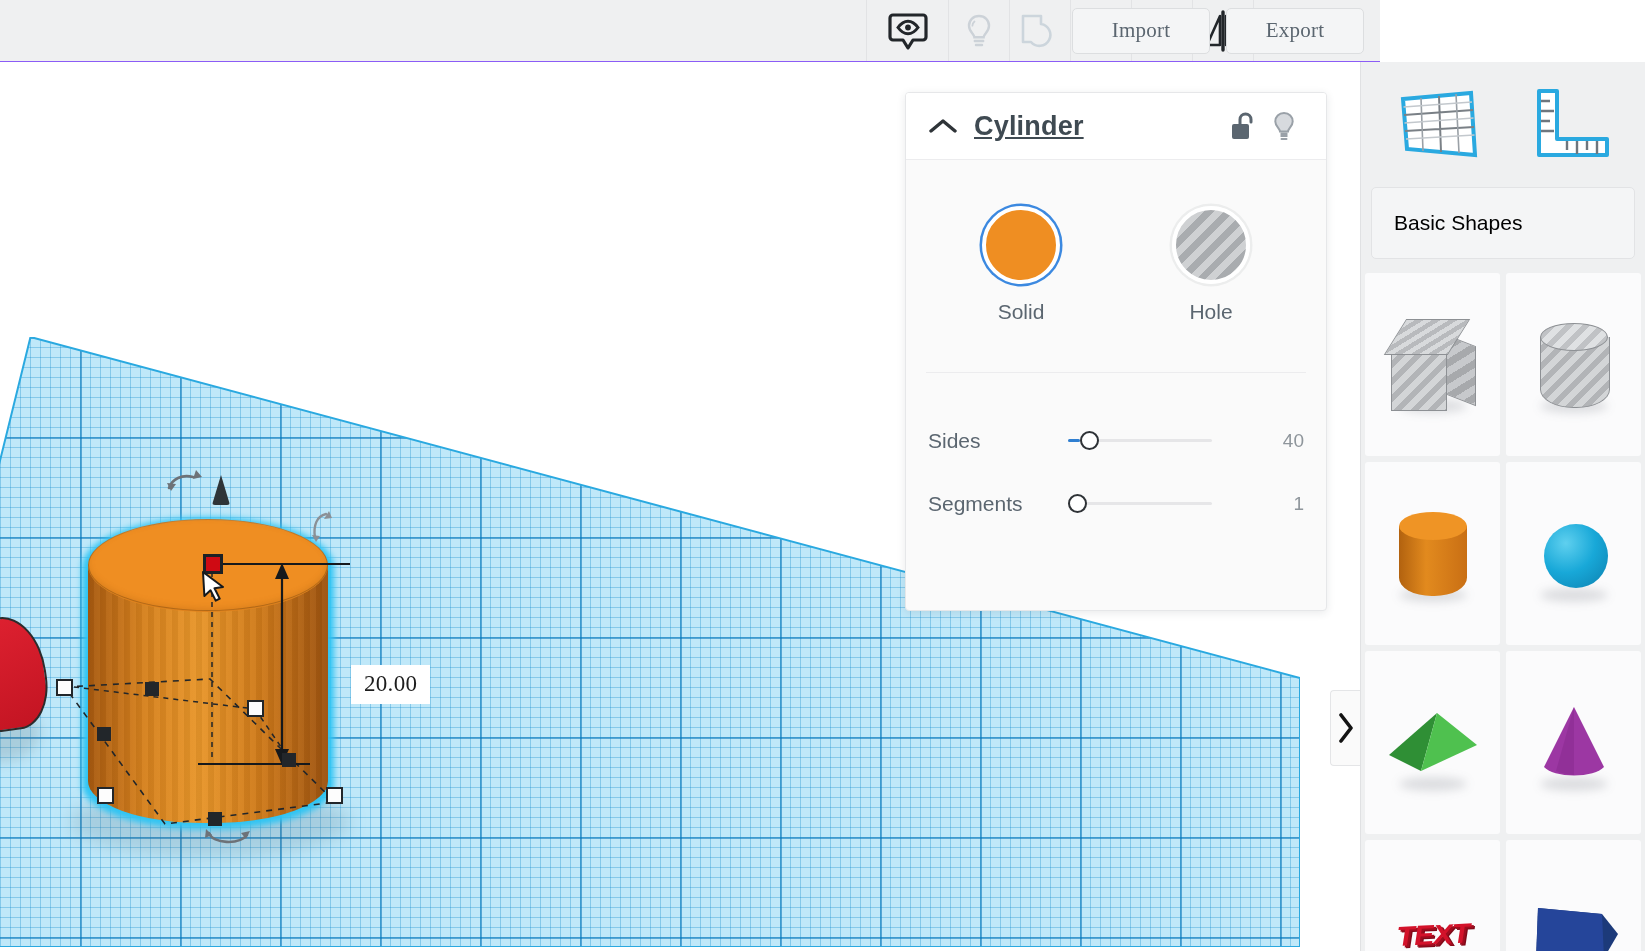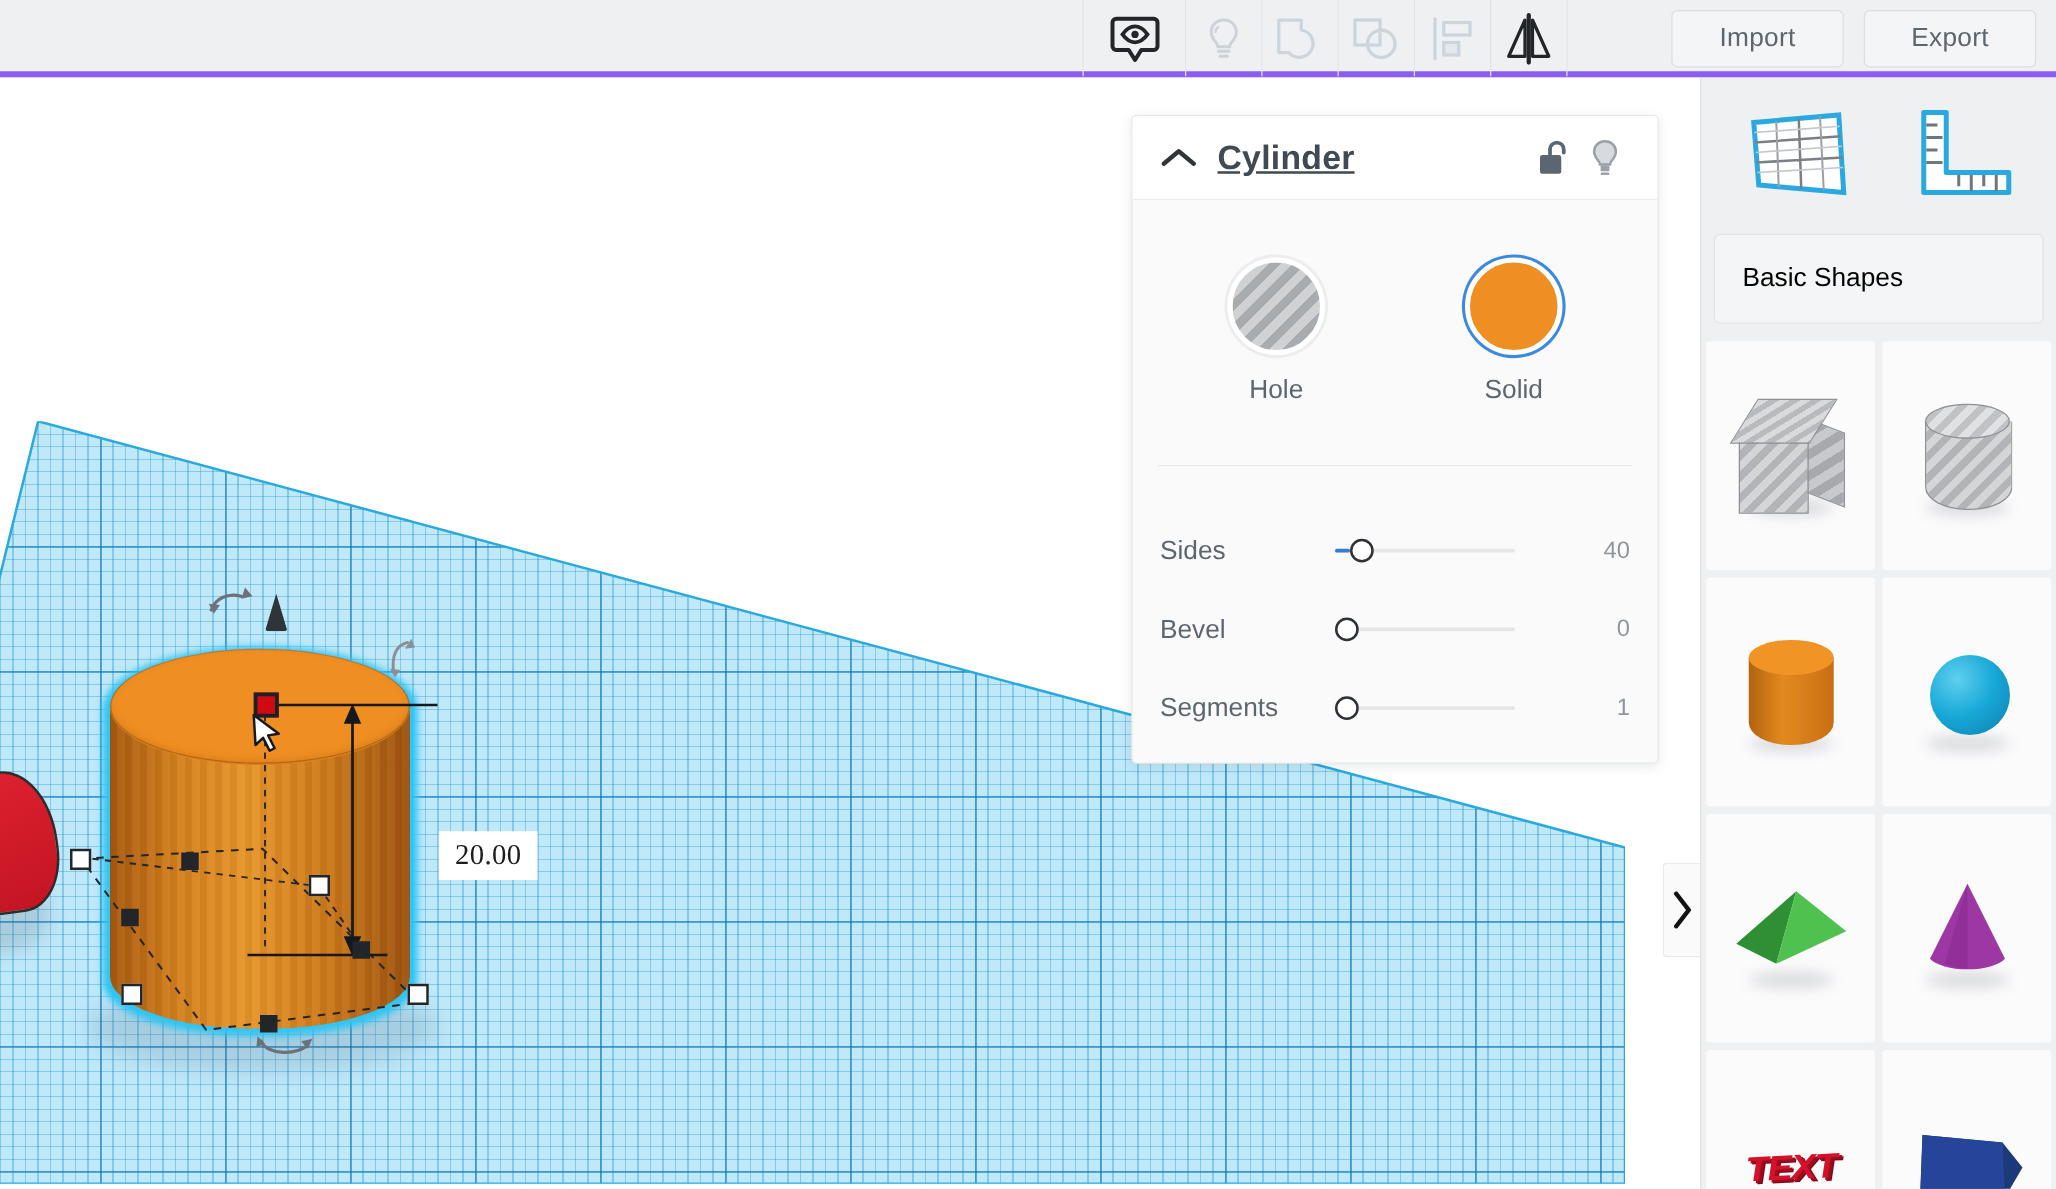--- a/index.html
+++ b/index.html
@@ -6,23 +6,24 @@
   body{
     width:1645px;height:951px;overflow:hidden;
     font-family:"Liberation Sans", sans-serif;
     background:#ffffff;
     -webkit-font-smoothing:antialiased;
   }
   .app{position:relative;width:1645px;height:951px;overflow:hidden;}
 
   
   .topbar{
-    position:absolute;left:0;top:0;width:1645px;height:62px;
-    background:#eff0f1;border-bottom:5px solid #8b5cf6;
+    position:absolute;left:0;top:0;width:1380px;height:62px;
+    background:#eff0f1;border-bottom:1px solid #8b5cf6;
     box-sizing:border-box;
+    font-family:Liberation Serif, serif;
   }
   .tb-tools{
     position:absolute;left:866px;top:0;height:61px;display:flex;align-items:center;
   }
   .tb-btn{
     width:61px;height:61px;display:flex;align-items:center;justify-content:center;
     border-left:1px solid #e2e3e5;box-sizing:border-box;
   }
   .tb-btn:first-child{border-left:1px solid #e2e3e5;}
   .tb-btn.wide{width:82px;}
@@ -467,52 +468,43 @@
           <rect x="11.5" y="22.5" width="7" height="4.5" fill="#9aa1a8"></rect>
           <path d="M12.5 29h5" stroke="#9aa1a8" stroke-width="2" stroke-linecap="round"></path>
         </svg>
       </div>
     </div>
 
     <div class="insp-body">
 
       <div class="mode-row">
         <div class="mode">
+          <div class="swatch solid"></div>
+          <div class="mode-label">Solid</div>
+        </div>
+        <div class="mode">
           <div class="swatch hole"></div>
           <div class="mode-label">Hole</div>
-        </div>
-        <div class="mode">
-          <div class="swatch solid"></div>
-          <div class="mode-label">Solid</div>
         </div>
       </div>
 
       <div class="divider"></div>
 
       <div class="sliders">
 
         <div class="srow">
           <div class="slabel">Sides</div>
           <div class="strack-wrap">
             <div class="strack"></div>
             <div class="sfill" style="width:12px;"></div>
             <div class="sknob" style="left:12px;"></div>
           </div>
           <div class="sval">40</div>
         </div>
 
-        <div class="srow">
-          <div class="slabel">Bevel</div>
-          <div class="strack-wrap">
-            <div class="strack"></div>
-            <div class="sfill" style="width:0px;"></div>
-            <div class="sknob" style="left:0px;"></div>
-          </div>
-          <div class="sval">0</div>
-        </div>
 
         <div class="srow">
           <div class="slabel">Segments</div>
           <div class="strack-wrap">
             <div class="strack"></div>
             <div class="sfill" style="width:0px;"></div>
             <div class="sknob" style="left:0px;"></div>
           </div>
           <div class="sval">1</div>
         </div>

